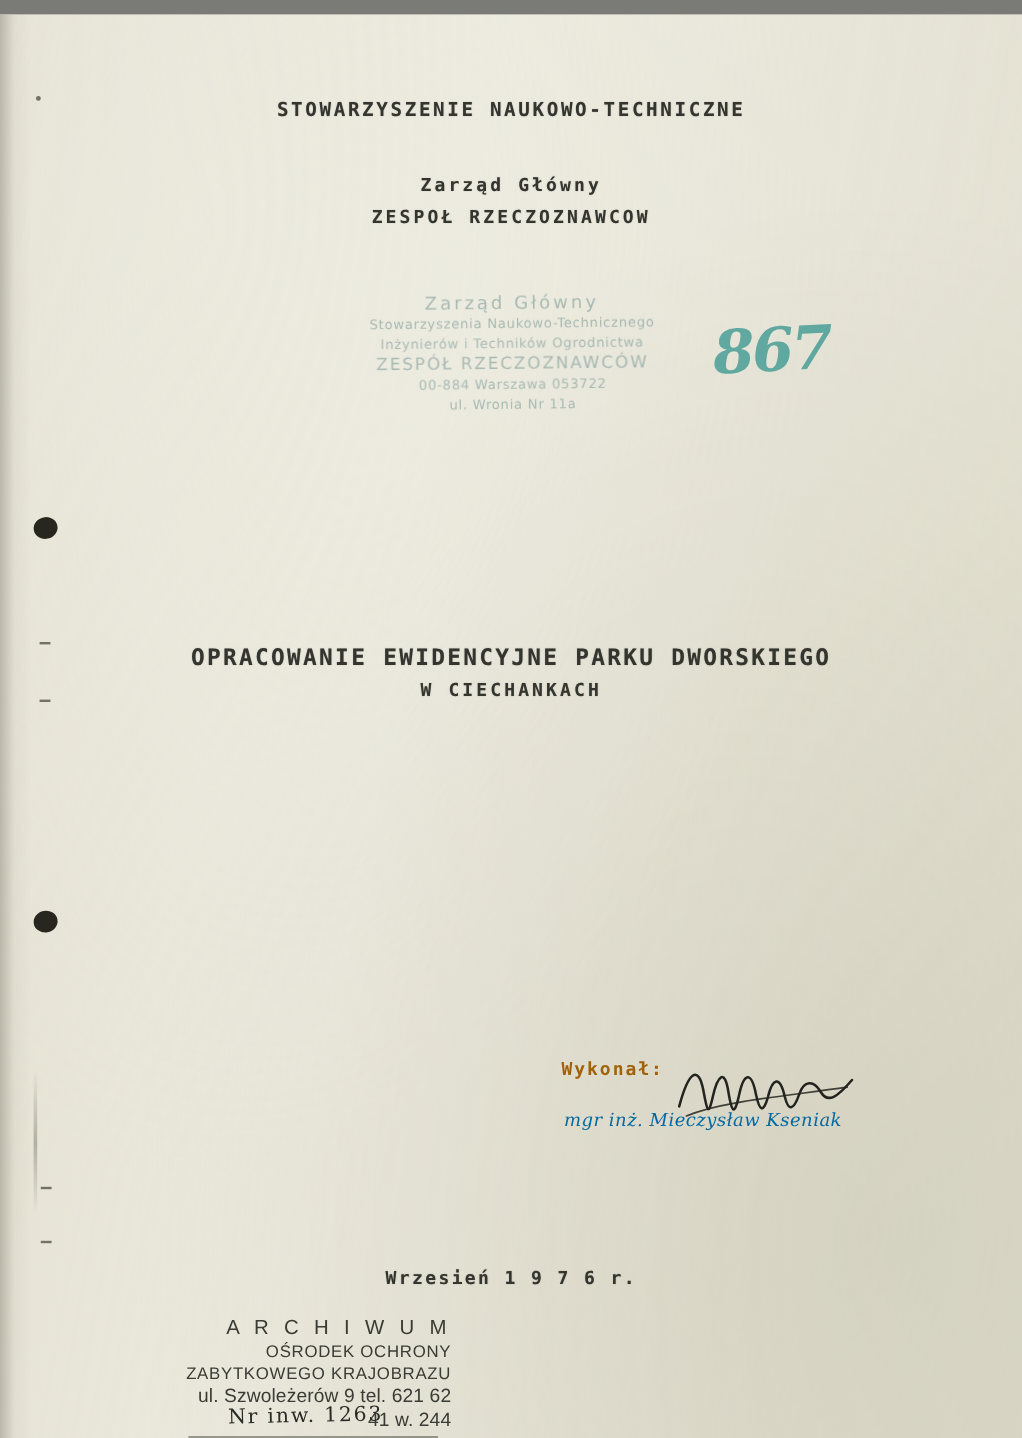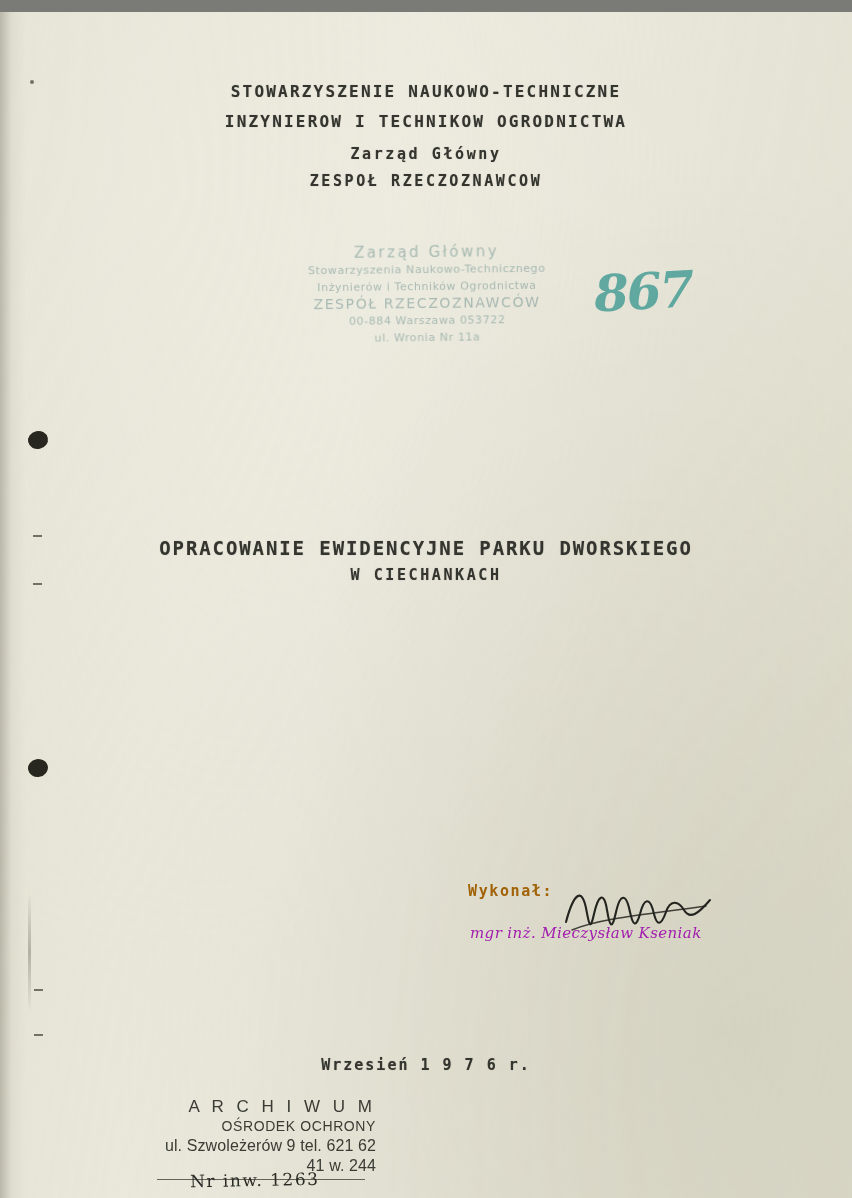--- a/index.html
+++ b/index.html
@@ -106,21 +106,21 @@
     letter-spacing: 1.6px;
     color: #a16207;
   }
   .sig-name {
     position: absolute;
     left: 470px;
     top: 912px;
     font-family: "DejaVu Serif", serif;
     font-style: italic;
     font-size: 15px;
-    color: #a21caf;
+    color: #0369a1;
     letter-spacing: .4px;
   }
   .sig-scribble {
     position: absolute;
     left: 560px;
     top: 858px;
     width: 160px;
     height: 80px;
     pointer-events: none;
   }
@@ -187,21 +187,20 @@
   }
 </style>
 </head>
 <body>
 
 <div class="page">
 
   <div class="edge-strip"></div>
 
   <div class="typed hdr1">STOWARZYSZENIE  NAUKOWO-TECHNICZNE</div>
-  <div class="typed hdr2">INZYNIEROW   I   TECHNIKOW  OGRODNICTWA</div>
   <div class="typed hdr3">Zarząd  Główny</div>
   <div class="typed hdr4">ZESPOŁ  RZECZOZNAWCOW</div>
 
   <div class="stamp">
     <div class="s1">Zarząd Główny</div>
     <div class="s2">Stowarzyszenia Naukowo-Technicznego</div>
     <div class="s3">Inżynierów i Techników Ogrodnictwa</div>
     <div class="s4">ZESPÓŁ RZECZOZNAWCÓW</div>
     <div class="s5">00-884 Warszawa              053722</div>
     <div class="s6">ul. Wronia Nr 11a</div>
@@ -217,20 +216,21 @@
     <path d="M6 52 C14 22, 22 18, 26 38 C29 54, 30 62, 34 44 C38 26, 44 20, 47 40 C50 58, 52 60, 56 42 C60 24, 66 22, 70 42 C73 56, 76 58, 80 44 C84 28, 90 26, 94 44 C97 56, 101 56, 106 42 C110 30, 118 30, 124 40 C130 50, 138 44, 150 30" fill="none" stroke="#23241f" stroke-width="2.1" stroke-linecap="round"></path>
     <path d="M12 60 C40 48, 90 44, 146 36" fill="none" stroke="#23241f" stroke-width="1.4" stroke-linecap="round" opacity=".85"></path>
   </svg>
   <div class="sig-name">mgr inż. Mieczysław Kseniak</div>
 
   <div class="typed date-line">Wrzesień 1 9 7 6 r.</div>
 
   <div class="archive">
     <div class="a1">A R C H I W U M</div>
     <div class="a2">OŚRODEK OCHRONY</div>
+    <div class="a3">ZABYTKOWEGO KRAJOBRAZU</div>
     <div class="a4">ul. Szwoleżerów 9  tel. 621 62 41 w. 244</div>
     <div class="archive-rule"></div>
   </div>
   <div class="inv-number">Nr inw. 1263</div>
 
   <div class="hole h1"></div>
   <div class="hole h2"></div>
   <div class="tick t1"></div>
   <div class="tick t2"></div>
   <div class="tick t3"></div>

